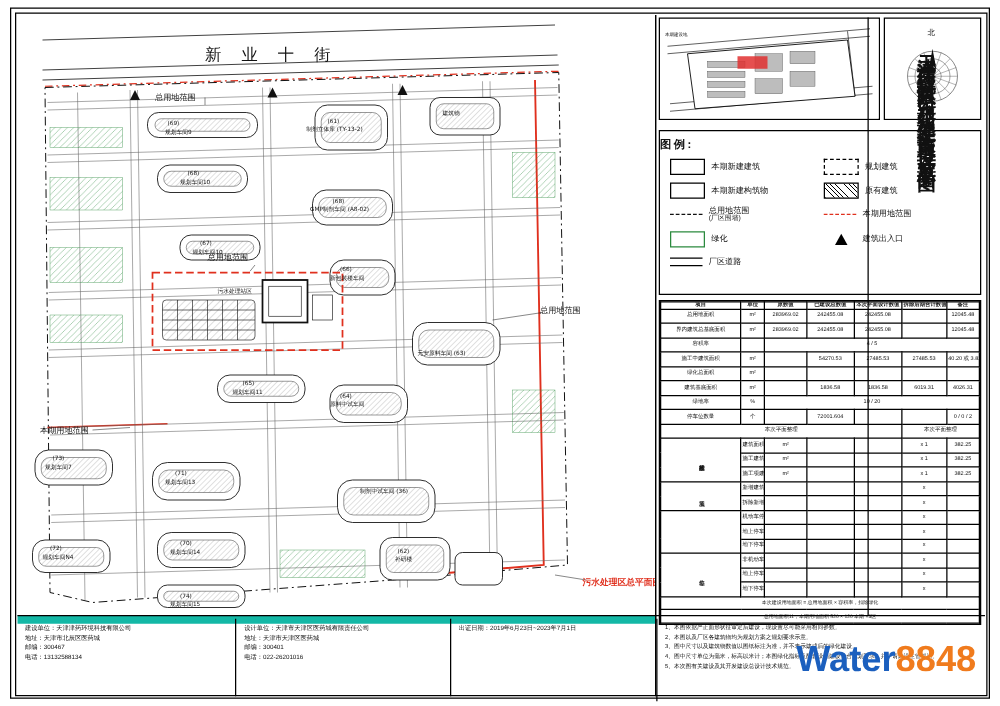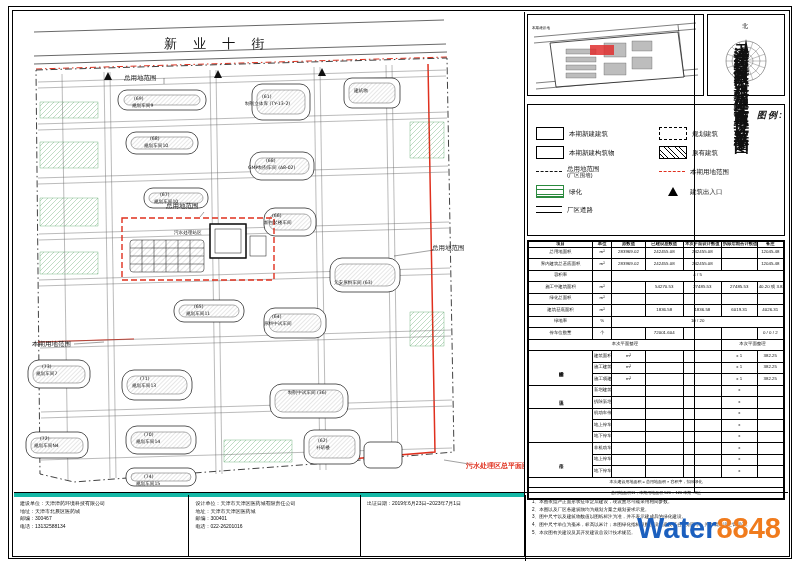--- a/index.html
+++ b/index.html
@@ -12,21 +12,21 @@
     position:relative;
   }
   .sheet{position:absolute;inset:0;}
   .frame{position:absolute;left:8px;top:6px;right:8px;bottom:6px;border:1.4px solid #000;}
   .inner-frame{position:absolute;left:12px;top:10px;width:776px;height:545px;border:0.8px solid #000;}
 
   
   .plan{
     position:absolute;left:14px;top:12px;width:510px;height:480px;
     overflow:hidden;background:#fff;
-    border-right:1px solid #000;border-bottom:5px solid #14b8a6;
+    border-right:1px solid #000;border-bottom:7px solid #14b8a6;
   }
   .plan svg{position:absolute;left:0;top:0;}
 
   
   .right{
     position:absolute;left:525px;top:12px;width:263px;height:480px;
   }
   .key-plan{
     position:absolute;left:2px;top:2px;width:175px;height:80px;
     border:0.8px solid #000;overflow:hidden;background:#fff;
@@ -34,21 +34,21 @@
   .north{
     position:absolute;left:182px;top:2px;width:76px;height:80px;
     border:0.8px solid #000;overflow:hidden;background:#fff;
   }
 
   .legend{
     position:absolute;left:2px;top:92px;width:256px;height:130px;
     border:0.9px solid #000;background:#fff;
   }
   .legend-title{
-    text-align:right;font-size:9px;font-weight:bold;padding-top:4px;letter-spacing:2px;font-style:italic;
+    text-align:left;font-size:9px;font-weight:bold;padding-top:4px;letter-spacing:2px;
   }
   .legend-grid{
     position:absolute;left:8px;top:22px;right:8px;display:grid;
     grid-template-columns:1fr 1fr;gap:6px 6px;
   }
   .lg-item{display:flex;align-items:center;gap:5px;font-size:6.5px;}
   .sw{width:26px;height:11px;flex:0 0 26px;border:0.8px solid #000;background:#fff;}
   .sw.newbuild{background:#fff;border:1.6px solid #000;}
   .sw.planbuild{background:#fff;border:0.8px dashed #000;}
   .sw.newstruct{background:#fff;border:0.8px solid #000;}

